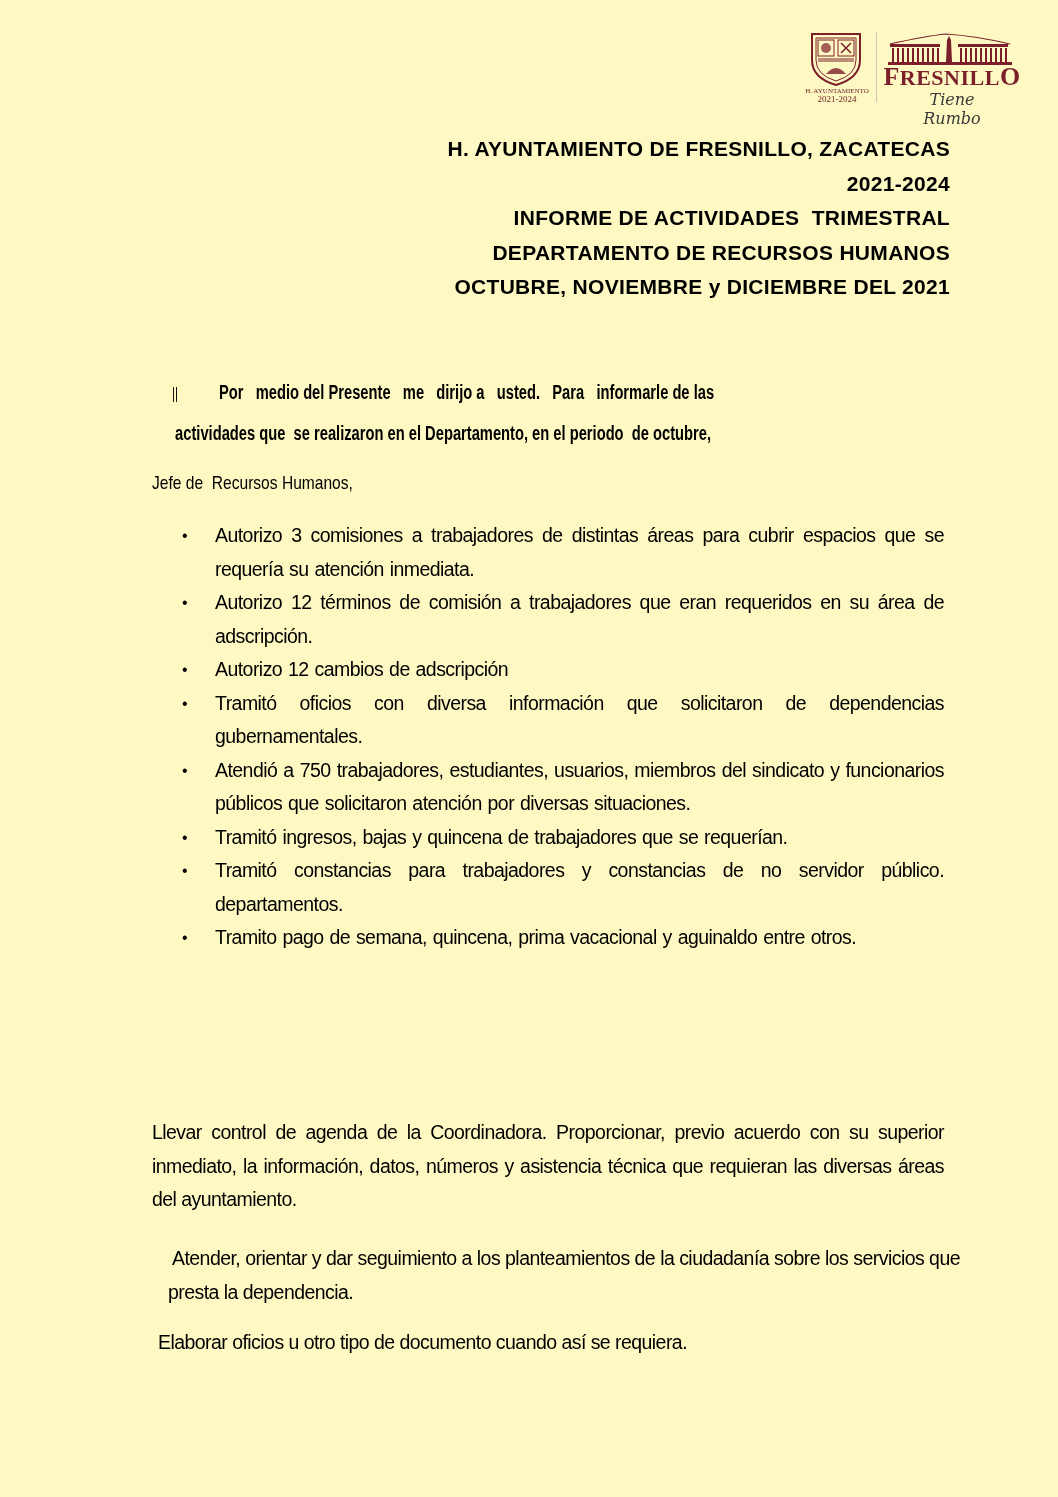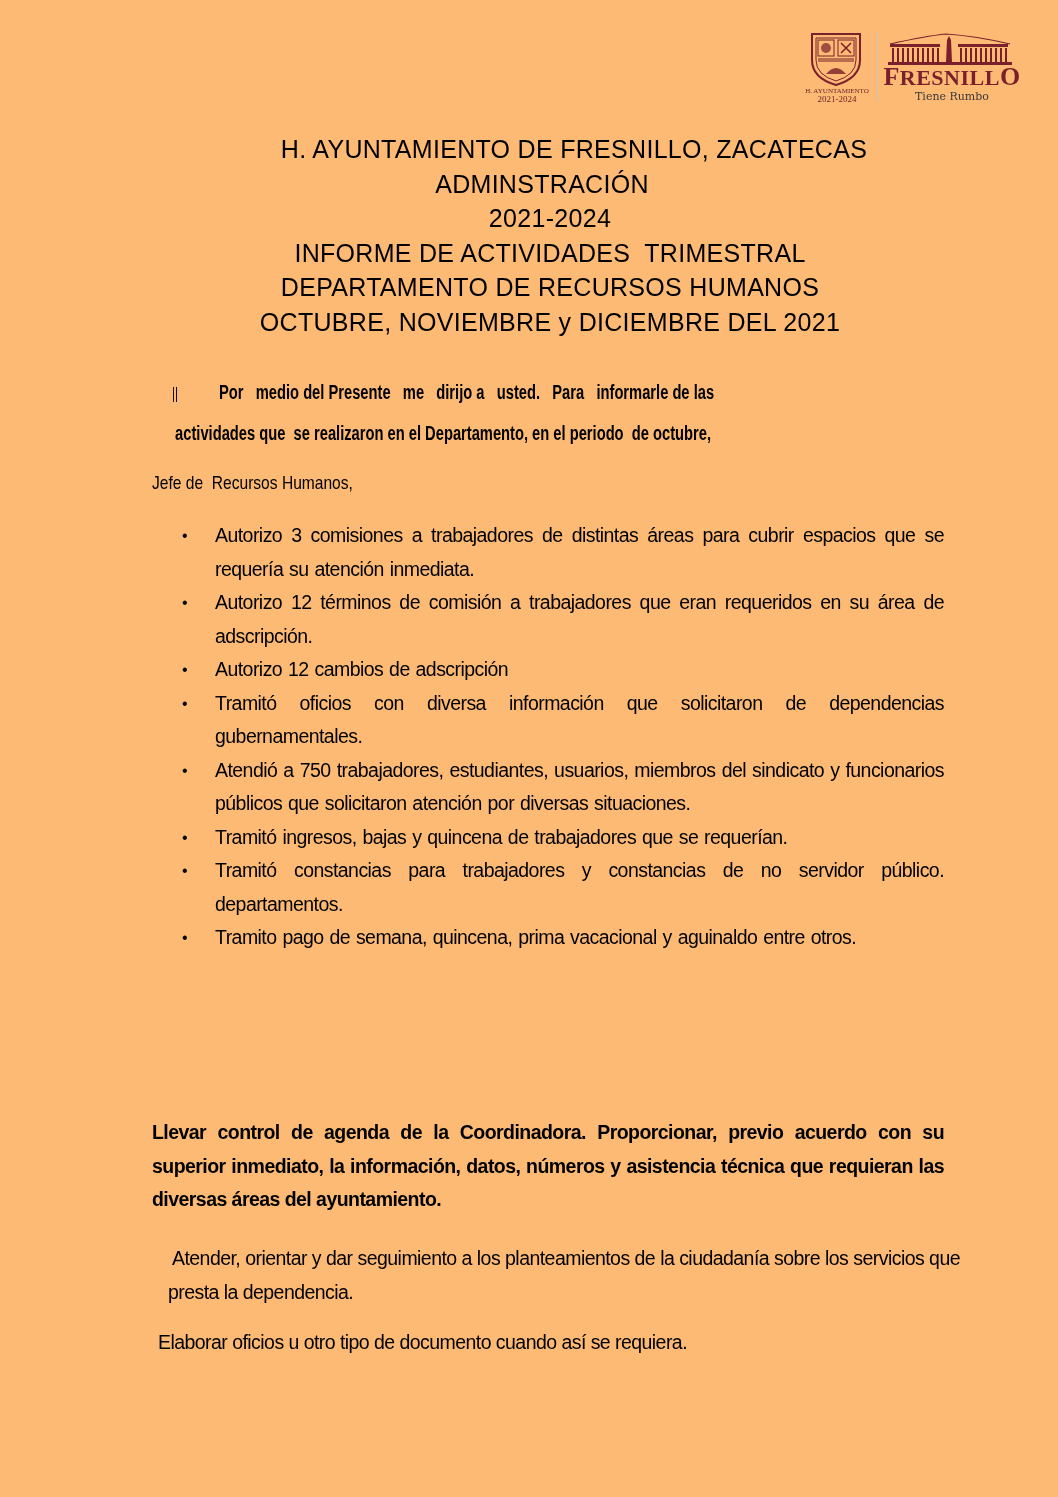--- a/index.html
+++ b/index.html
@@ -1,56 +1,56 @@
 <!DOCTYPE html>
 <html><head>
 <meta charset="utf-8">
 <style>
   html, body { margin:0; padding:0; background:#ffffff; }
   body { width:1058px; height:1497px; position:relative; overflow:hidden; color:#000; }
-  .page { position:absolute; left:0; top:0; width:1058px; height:1497px; background:#fdba74; }
+  .page { position:absolute; left:0; top:0; width:1058px; height:1497px; background:#fef9c3; }
 
   
   .logos { position:absolute; left:802px; top:28px; width:220px; height:80px; }
   .crest { position:absolute; left:4px; top:2px; width:60px; height:58px; }
   .crest-caption { position:absolute; left:0; top:60px; width:70px; text-align:center;
      font-family:"Liberation Serif", serif; font-size:7px; line-height:7px; color:#6b1d26; }
   .crest-caption .yrs { font-size:9px; line-height:9px; }
   .logo-divider { position:absolute; left:74px; top:4px; width:1px; height:70px; background:#c9c0c0; }
   .fres-building { position:absolute; left:84px; top:4px; width:128px; height:34px; }
   .fres-name { position:absolute; left:80px; top:34px; width:140px; text-align:center;
      font-family:"Liberation Serif", serif; font-weight:bold; font-size:22px; color:#7a1f2b; letter-spacing:0.5px; }
   .fres-name .cap { font-size:26px; }
   .fres-tag { position:absolute; left:100px; top:62px; width:100px; text-align:center;
-     font-family:"DejaVu Serif", serif; font-size:11px; color:#3a3a3a; }
+     font-family:"DejaVu Serif", serif; font-style:italic; font-size:16px; color:#3a3a3a; }
 
   
-  .title { position:absolute; left:150px; top:132px; width:800px; text-align:center;
-     font-family:"Liberation Sans", sans-serif; font-weight:normal; font-size:25px; line-height:34.5px; letter-spacing:0.3px; }
+  .title { position:absolute; left:150px; top:132px; width:800px; text-align:right;
+     font-family:"Liberation Sans", sans-serif; font-weight:bold; font-size:21px; line-height:34.5px; letter-spacing:0.3px; }
   .title div { white-space:pre; }
   .title .l1 { padding-left:48px; }
   .title .l2 { margin-left:-16px; }
   .intro-wrap { position:absolute; left:152px; top:372px; width:792px;text-align:center; }
   .intro-line { white-space:pre; font-family:"Liberation Sans", sans-serif; font-weight:bold; font-size:20px; display:block; height:41px; line-height:41px; transform-origin:left center; }
   .mark { font-weight:normal; font-size:16px; }
 
   .jefe { position:absolute; left:152px; top:469px; font-family:"Liberation Sans", sans-serif; font-size:19px; line-height:28px; transform:scaleX(0.82); transform-origin:left top; white-space:pre; }
 
   
   .list { position:absolute; left:180px; top:519px; width:764px; margin:0; padding:0; list-style:none;
      font-family:"Liberation Sans", sans-serif; font-size:19.5px; line-height:33.5px; }
   .list li { position:relative; padding-left:35px; }
   .list li .bullet { position:absolute; left:2px; top:0; font-size:16px; }
   .list li .txt { display:block; text-align:justify; text-align-last:left; letter-spacing:-0.55px; word-spacing:1px; }
 
   
   .para { position:absolute; left:152px; width:792px; font-family:"Liberation Sans", sans-serif; font-size:19.5px; line-height:33.5px; text-align:justify; letter-spacing:-0.55px; }
   .p-asist { top:1036px; }
   .p-asist .label { font-weight:bold; font-size:18px; letter-spacing:0; padding-left:44px; }
-  .p-llevar { top:1116px;font-weight:bold; }
+  .p-llevar { top:1116px; }
   .p-atender { top:1226px; }
   .p-elaborar { top:1326px; }
 </style>
 </head>
 <body>
 
 <div class="page">
 
   <div class="logos">
     <svg class="crest" viewBox="0 0 60 58">
@@ -96,21 +96,20 @@
         <path d="M60 30 L61 8 L63 4 L65 8 L66 30 Z"></path>
         <rect x="2" y="30" width="124" height="3"></rect>
       </g>
     </svg>
     <div class="fres-name"><span class="cap">F</span><span>RESNILL</span><span class="cap">O</span></div>
     <div class="fres-tag">Tiene Rumbo</div>
   </div>
 
   <div class="title">
     <div class="l1">H. AYUNTAMIENTO DE FRESNILLO, ZACATECAS</div>
-    <div class="l2">ADMINSTRACIÓN</div>
     <div>2021-2024</div>
     <div>INFORME DE ACTIVIDADES  TRIMESTRAL</div>
     <div>DEPARTAMENTO DE RECURSOS HUMANOS</div>
     <div>OCTUBRE, NOVIEMBRE y DICIEMBRE DEL 2021</div>
   </div>
 
   <div class="intro-wrap">
     <span class="intro-line" style="transform:scaleX(0.735);"><span class="mark">||</span>          <span>Por   medio del Presente   me   dirijo a   usted.   Para   informarle de las</span></span>
     <span class="intro-line" style="transform:scaleX(0.735);">actividades que  se realizaron en el Departamento, en el periodo  de octubre,</span>
   </div>

